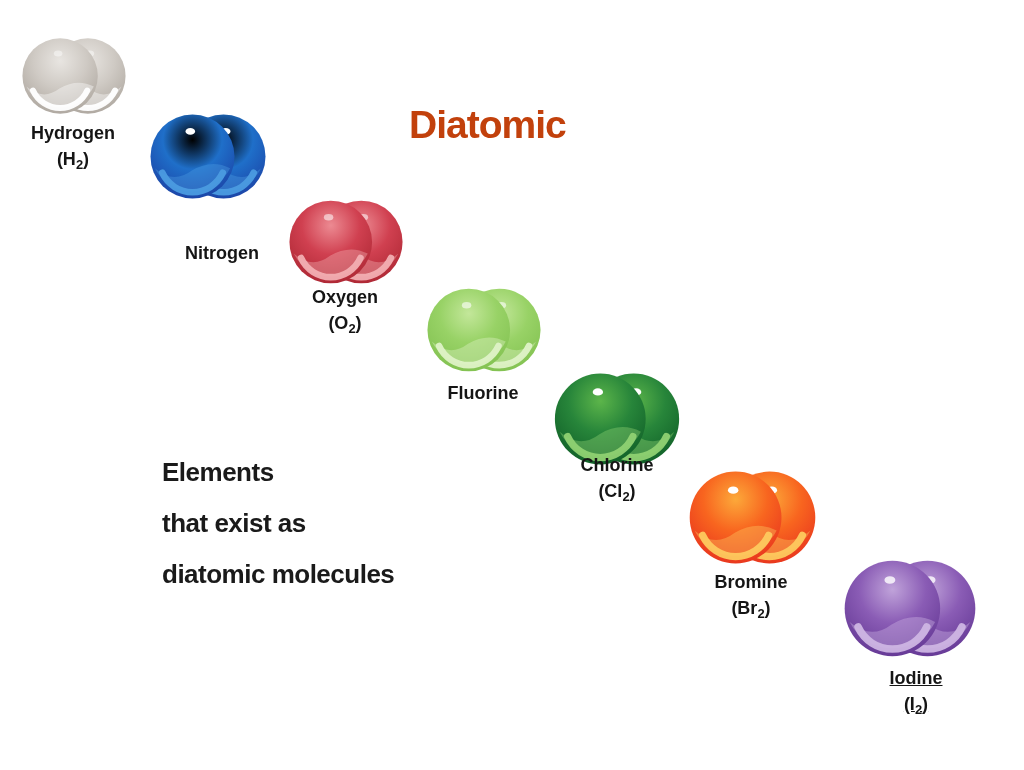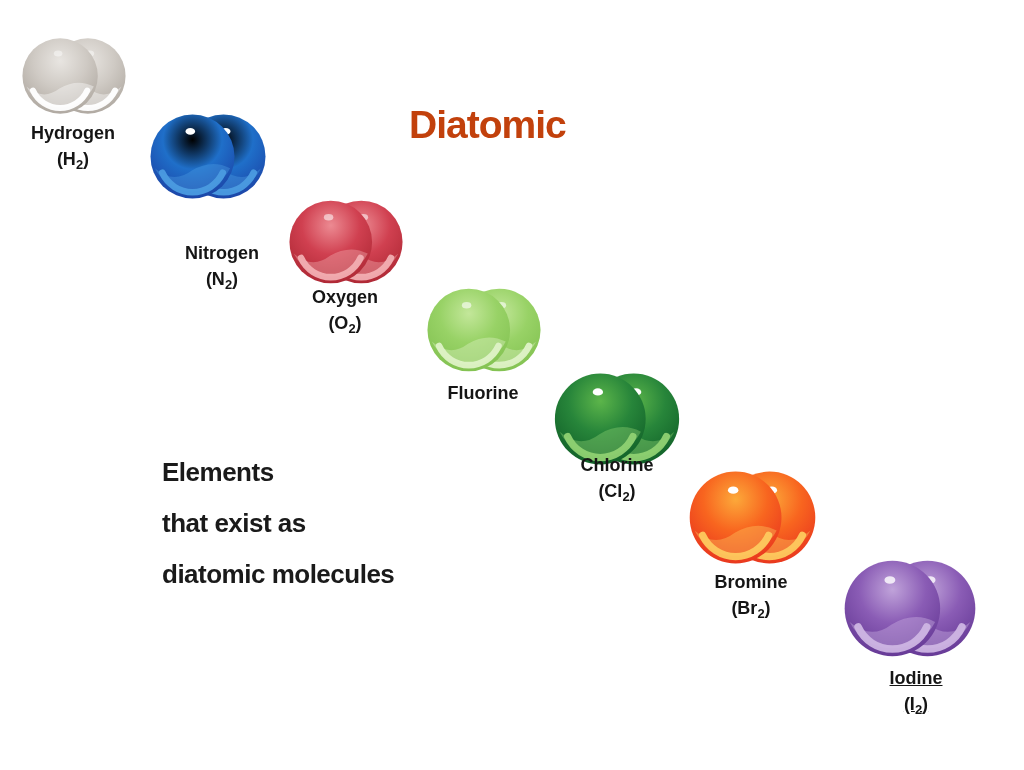--- a/index.html
+++ b/index.html
@@ -111,21 +111,20 @@
         <g transform="translate(59,59)">
           <circle r="57" fill="url(#molgrad1)"></circle>
           <path d="M -51,16 Q -26,38 -1,19 Q 26,3 51,16 A 57 57 0 0 1 -51,16 Z" fill="#4b9be0" opacity="0.4"></path>
           <path d="M -41,22 A 45 45 0 0 0 41,22" fill="none" stroke="#4b9be0" stroke-width="9" stroke-linecap="round" opacity="0.95"></path>
           <ellipse cx="-3" cy="-34" rx="6.5" ry="4.5" fill="#ffffff" opacity="1"></ellipse>
         </g>
       </svg>
     </div>
     <div class="mol-label" style="left: 122px; top: 209px; margin-top: 31px;">
       <div>Nitrogen</div>
-      <div>(N<sub>2</sub>)</div>
     </div>
     <div class="molecule" style="left: 288px; top: 199px; width: 116px; height: 86px;">
       <svg viewBox="0 0 160 118" width="116" height="86">
         <defs>
           <radialGradient id="molgrad2" cx="50%" cy="30%" r="78%">
             <stop offset="0%" stop-color="#ec8a92"></stop>
             <stop offset="45%" stop-color="#d04050"></stop>
             <stop offset="100%" stop-color="#a82430"></stop>
           </radialGradient>
         </defs>

